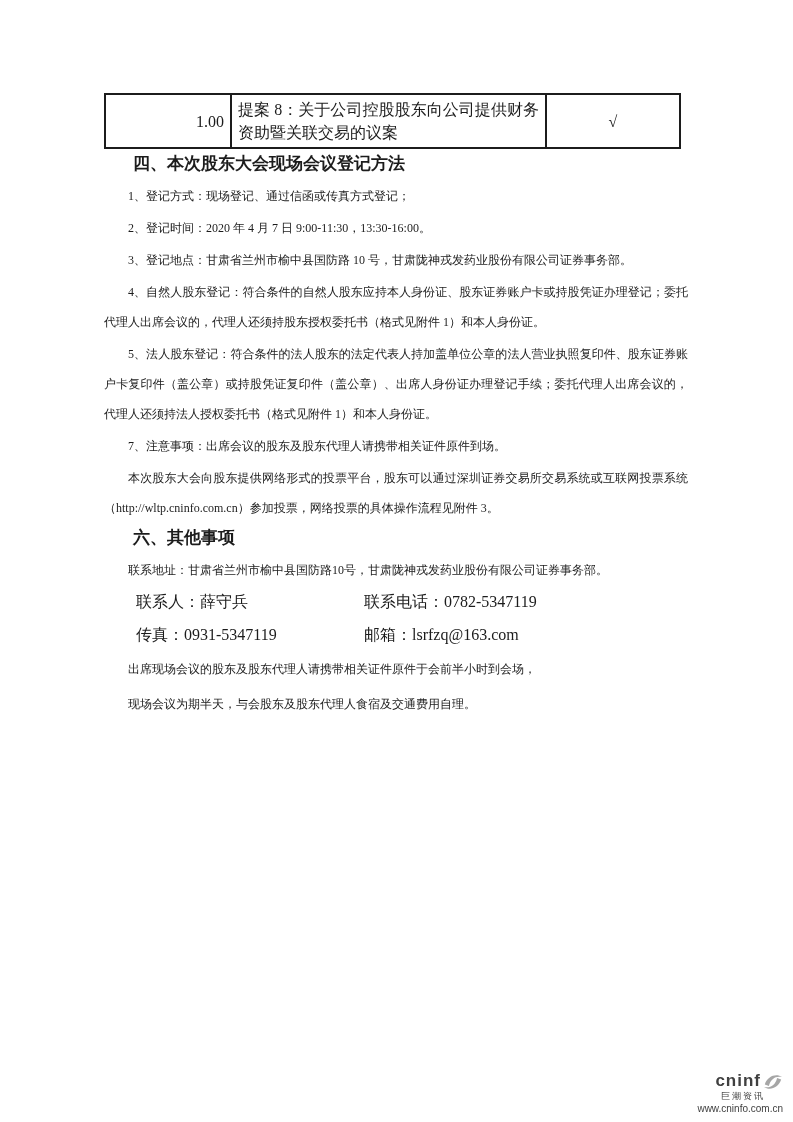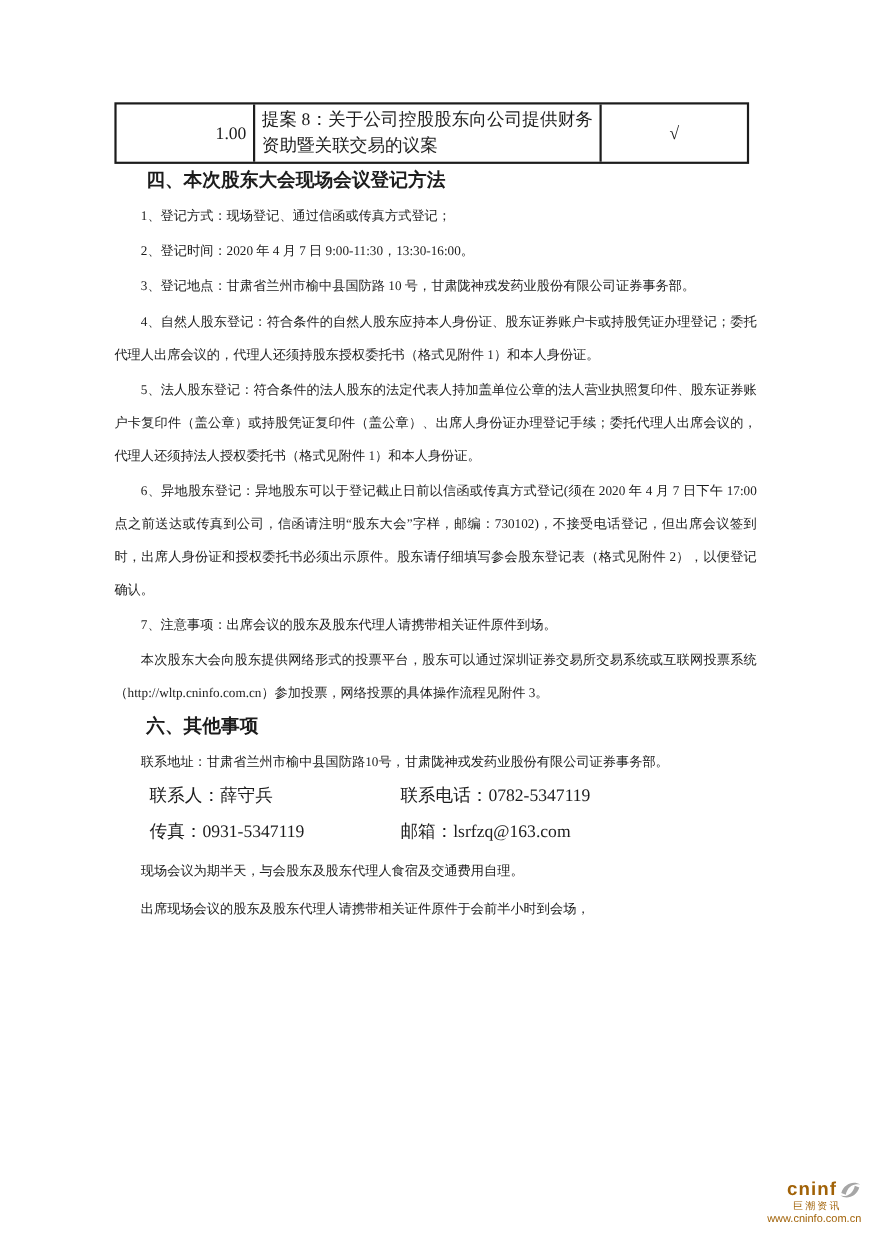--- a/index.html
+++ b/index.html
@@ -57,21 +57,21 @@
     margin:0;
     padding-left:32px;
   }
   .contact-row .col-a { display:inline-block; width:224px; }
   .note { line-height:33px; }
   
   .cninfo-logo {
     position:absolute;
     right:10px; bottom:8px;
     text-align:right;
-    color:#a16207;
+    color:#404040;
     line-height:1.1;
     font-family:"Liberation Sans","DejaVu Sans",sans-serif;
   }
   .cninfo-logo .brand-row {
     display:flex;
     align-items:center;
     justify-content:flex-end;
     gap:2px;
   }
   .cninfo-logo .brand {
@@ -106,37 +106,36 @@
         <span>√</span>
       </div>
     </div>
 
     <h3 class="sec-heading">四、本次股东大会现场会议登记方法</h3>
     <p class="para">1、登记方式：现场登记、通过信函或传真方式登记；</p>
     <p class="para">2、登记时间：2020 年 4 月 7 日 9:00-11:30，13:30-16:00。</p>
     <p class="para">3、登记地点：甘肃省兰州市榆中县国防路 10 号，甘肃陇神戎发药业股份有限公司证券事务部。</p>
     <p class="para">4、自然人股东登记：符合条件的自然人股东应持本人身份证、股东证券账户卡或持股凭证办理登记；委托代理人出席会议的，代理人还须持股东授权委托书（格式见附件 1）和本人身份证。</p>
     <p class="para">5、法人股东登记：符合条件的法人股东的法定代表人持加盖单位公章的法人营业执照复印件、股东证券账户卡复印件（盖公章）或持股凭证复印件（盖公章）、出席人身份证办理登记手续；委托代理人出席会议的，代理人还须持法人授权委托书（格式见附件 1）和本人身份证。</p>
-    <p class="para">6、异地股东登记：异地股东可以于登记截止日前以信函或传真方式登记(须在 2020 年 4 月 7 日下午 17:00 点之前送达或传真到公司，信函请注明“股东大会”字样，邮编：730102)，不接受电话登记，但出席会议签到时，出席人身份证和授权委托书必须出示原件。股东请仔细填写参会股东登记表（格式见附件 2），以便登记确认。</p>
     <p class="para">7、注意事项：出席会议的股东及股东代理人请携带相关证件原件到场。</p>
 
     <p class="para">本次股东大会向股东提供网络形式的投票平台，股东可以通过深圳证券交易所交易系统或互联网投票系统（http://wltp.cninfo.com.cn）参加投票，网络投票的具体操作流程见附件 3。</p>
 
     <h3 class="sec-heading">六、其他事项</h3>
     <p class="para">联系地址：甘肃省兰州市榆中县国防路10号，甘肃陇神戎发药业股份有限公司证券事务部。</p>
     <p class="contact-row">
       <span class="col-a">联系人：薛守兵</span>
       <span class="col-b">联系电话：0782-5347119</span>
     </p>
     <p class="contact-row">
       <span class="col-a">传真：0931-5347119</span>
       <span class="col-b">邮箱：lsrfzq@163.com</span>
     </p>
+    <p class="para note">出席现场会议的股东及股东代理人请携带相关证件原件于会前半小时到会场，</p>
     <p class="para note">现场会议为期半天，与会股东及股东代理人食宿及交通费用自理。</p>
-    <p class="para note">出席现场会议的股东及股东代理人请携带相关证件原件于会前半小时到会场，</p>
   </div>
 
   <div class="cninfo-logo">
     <div class="brand-row">
       <span class="brand">cninf</span>
       <svg class="swirl-icon" viewBox="0 0 24 22" xmlns="http://www.w3.org/2000/svg">
         <path d="M2,14 C5,4 16,0 23,5 C16,3 9,7 7,16 Z" fill="#a6a6a6"></path>
         <path d="M22,8 C19,18 8,22 1,17 C8,19 15,15 17,6 Z" fill="#a6a6a6"></path>
       </svg>
     </div>

